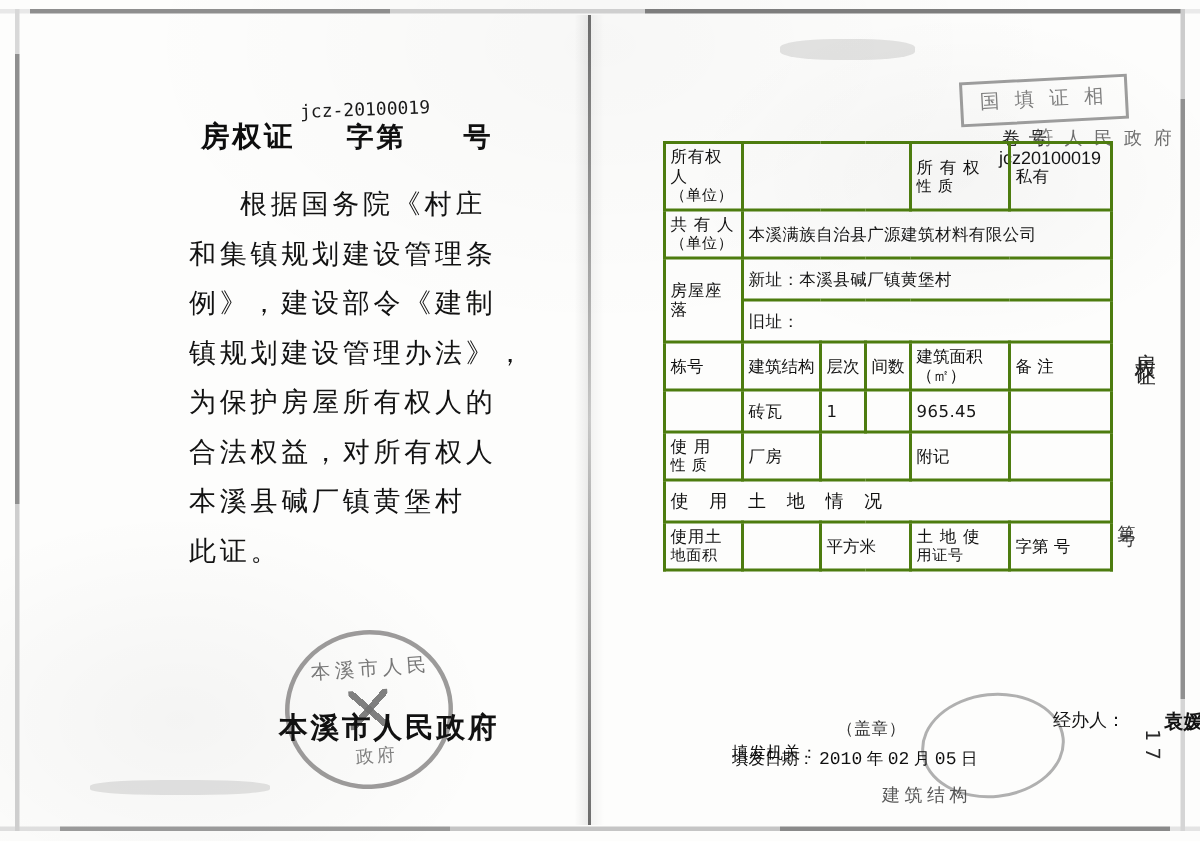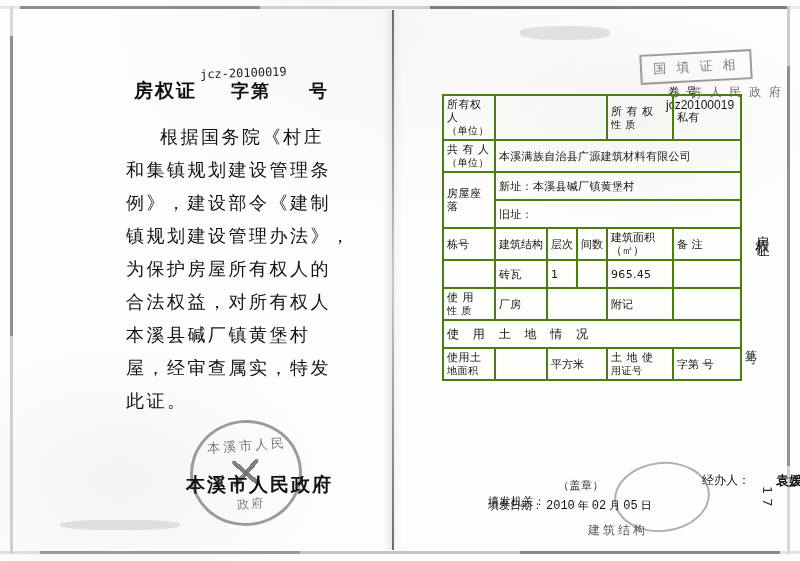--- a/index.html
+++ b/index.html
@@ -344,21 +344,20 @@
     </div>
 
     <div class="body-text">
       <p><span class="indent"></span><span>根据国务院《村庄</span></p>
       <p>和集镇规划建设管理条</p>
       <p>例》，建设部令《建制</p>
       <p>镇规划建设管理办法》，</p>
       <p>为保护房屋所有权人的</p>
       <p>合法权益，对所有权人</p>
       <p>本溪县碱厂镇黄堡村</p>
-      <p>屋，经审查属实，特发</p>
       <p>此证。</p>
     </div>
 
     <div class="seal">
       <div class="seal-text-top">本溪市人民</div>
       <div class="seal-text-bottom">政府</div>
     </div>
 
     <div class="gov-name">本溪市人民政府</div>
   </div>

